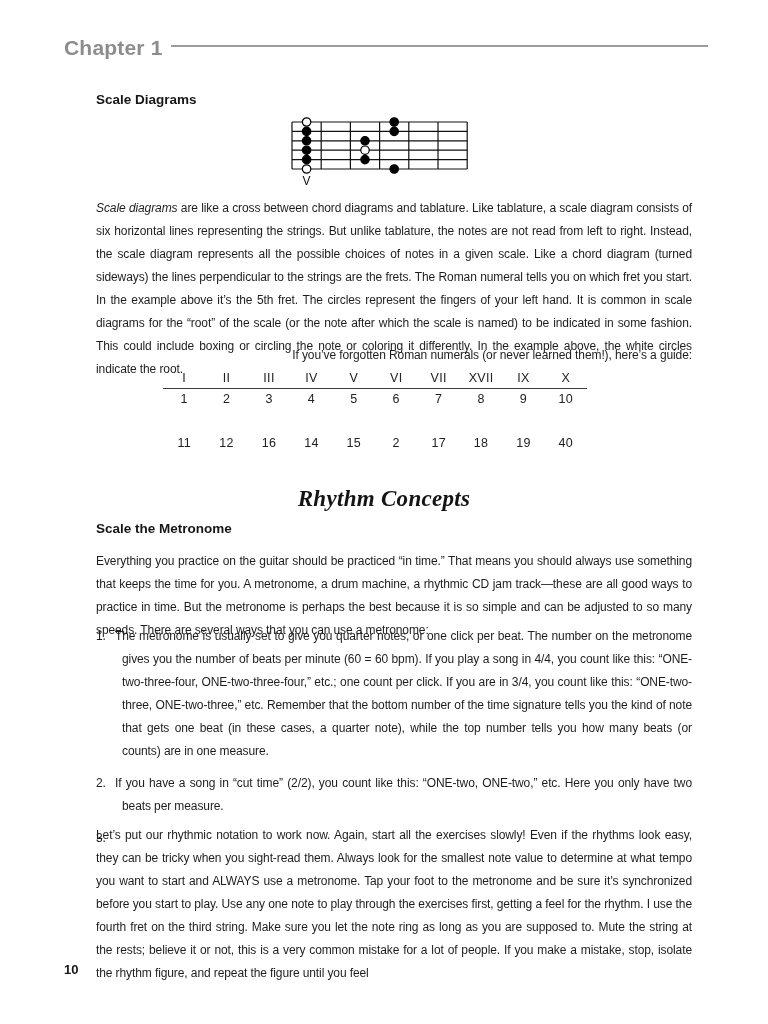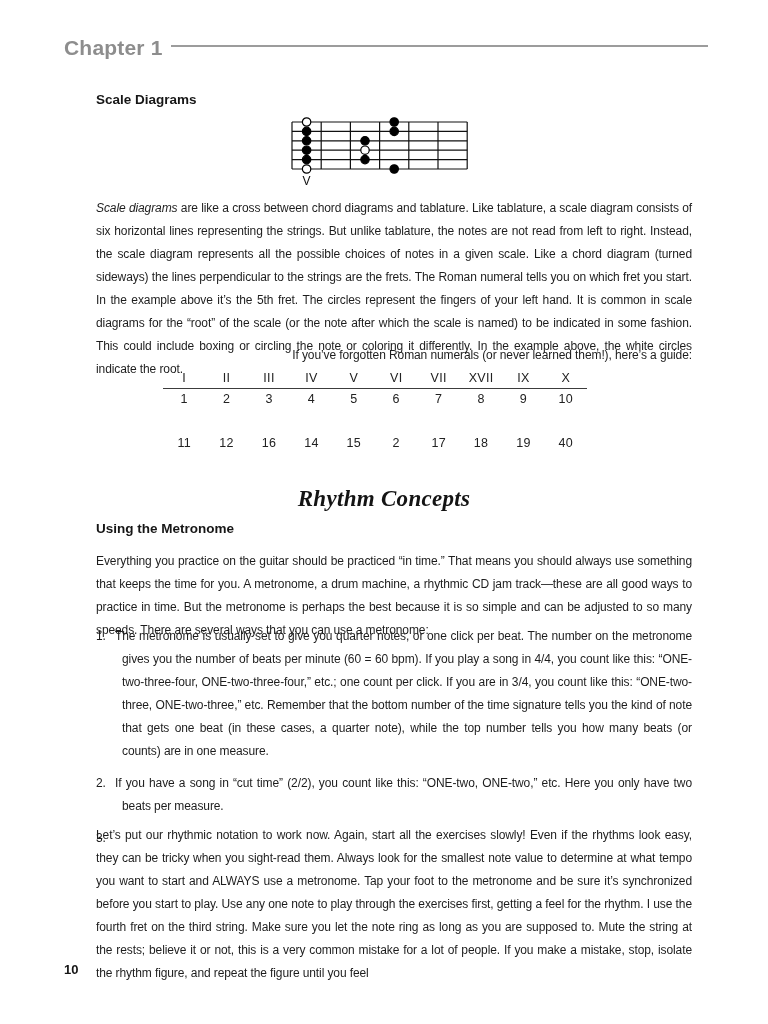--- a/index.html
+++ b/index.html
@@ -140,21 +140,21 @@
         <div class="nt-cell">17</div>
         <div class="nt-cell">18</div>
         <div class="nt-cell">19</div>
         <div class="nt-cell">40</div>
       </div>
     </div>
   </div>
 
 <div class="abs" id="rhythm-heading">Rhythm Concepts</div>
 
-<div class="abs sub-heading" id="metronome-heading">Using the Metronome</div>
+<div class="abs sub-heading" id="metronome-heading">Scale the Metronome</div>
 
 <div class="abs body-text" id="metronome-intro">Everything you practice on the guitar should be practiced “in time.” That means you should always use something that keeps the time for you. A metronome, a drum machine, a rhythmic CD jam track—these are all good ways to practice in time. But the metronome is perhaps the best because it is so simple and can be adjusted to so many speeds. There are several ways that you can use a metronome:</div>
 
 <div class="abs body-text" id="metronome-list">
   <div class="list-item">
     <span class="list-num">1.</span>
     <span>The metronome is usually set to give you quarter notes, or one click per beat. The number on the metronome gives you the number of beats per minute (60 = 60 bpm). If you play a song in 4/4, you count like this: “ONE-two-three-four, ONE-two-three-four,” etc.; one count per click. If you are in 3/4, you count like this: “ONE-two-three, ONE-two-three,” etc. Remember that the bottom number of the time signature tells you the kind of note that gets one beat (in these cases, a quarter note), while the top number tells you how many beats (or counts) are in one measure.</span>
   </div>
   <div class="list-item">
     <span class="list-num">2.</span>

